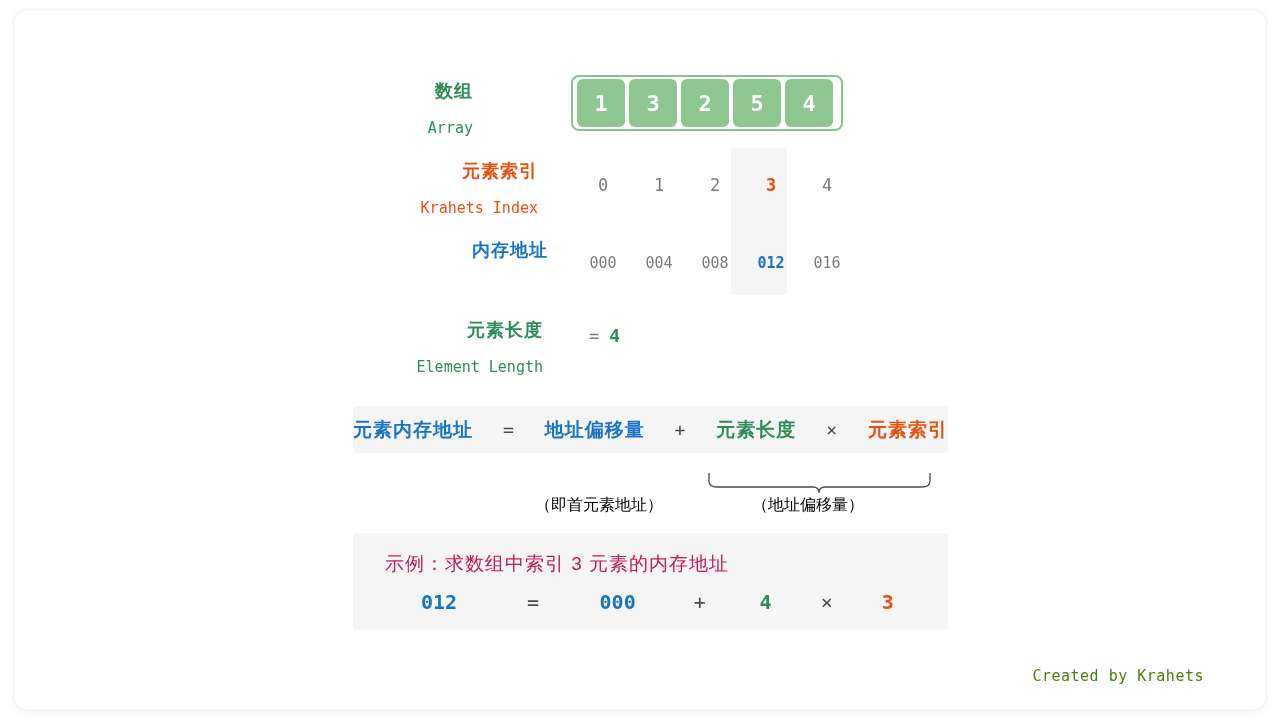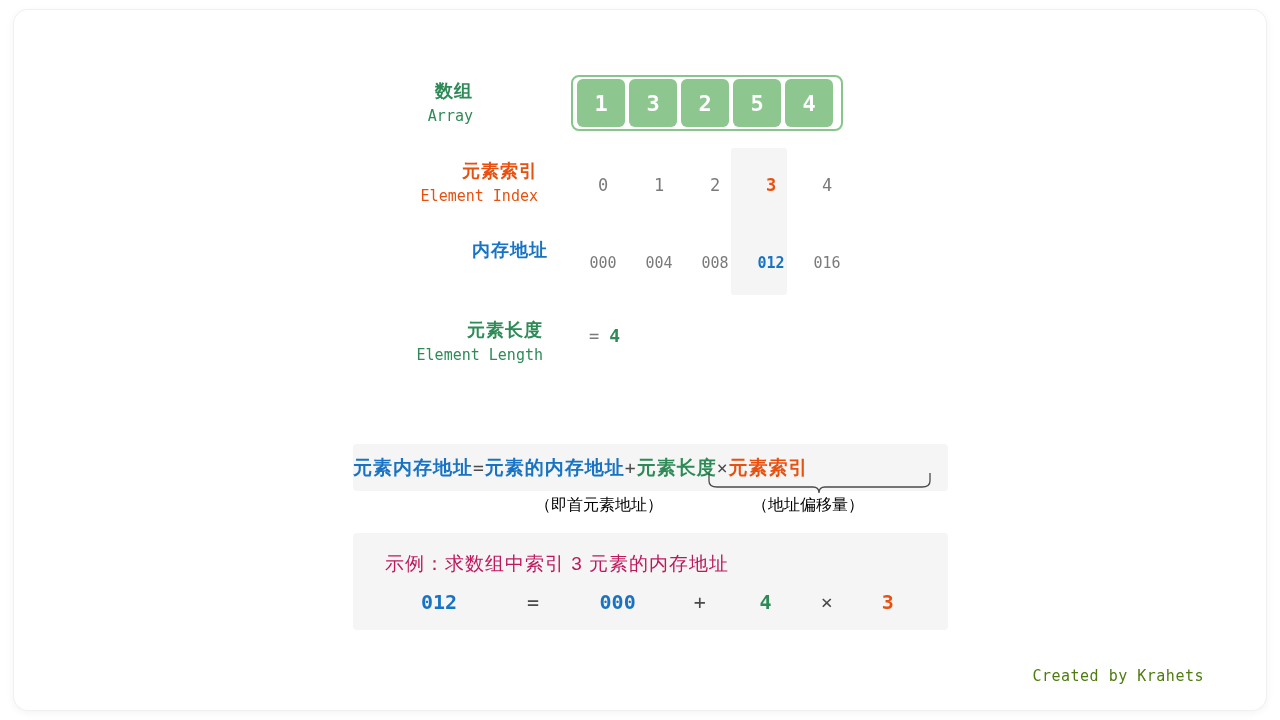--- a/index.html
+++ b/index.html
@@ -37,21 +37,21 @@
     line-height: 1.25;
   }
   .label-cn {
     font-weight: bold;
     font-size: 18px;
     letter-spacing: 1px;
   }
   .label-en {
     font-family: "DejaVu Sans Mono", monospace;
     font-size: 15px;
-    margin-top: 4px;
+    margin-top: 16px;
   }
   .green  { color: #2e8b57; }
   .orange { color: #e8500f; }
   .blue   { color: #1873c4; }
 
   
   .array-outline {
     position: absolute;
     left: 571px;
     top: 75px;
@@ -130,28 +130,28 @@
   .len-expr b {
     color: #2e8b57;
     font-size: 18px;
     margin-left: 10px;
   }
 
   
   .formula-box {
     position: absolute;
     left: 353px;
-    top: 444px;
+    top: 406px;
     width: 595px;
     height: 47px;
     background: #f5f5f5;
     border-radius: 4px;
     display: flex;
     align-items: center;
-    justify-content: flex-start;
+    justify-content: space-between;
     gap: 0;
     font-size: 19px;
     font-weight: bold;
     letter-spacing: 1px;
   }
   .formula-box .op {
     color: #4a4a4a;
     font-weight: normal;
     font-family: "DejaVu Sans Mono", monospace;
     font-size: 18px;
@@ -239,21 +239,21 @@
   <div class="cells">
     <div class="cell">1</div>
     <div class="cell">3</div>
     <div class="cell">2</div>
     <div class="cell">5</div>
     <div class="cell">4</div>
   </div>
 
   <div class="label-block" style="left:313px; top:160px; width:225px;">
     <div class="label-cn orange">元素索引</div>
-    <div class="label-en orange">Element Index</div>
+    <div class="label-en orange">Krahets Index</div>
   </div>
   <div class="value-row" id="index-row">
     <div class="v">0</div>
     <div class="v">1</div>
     <div class="v">2</div>
     <div class="v hi-orange">3</div>
     <div class="v">4</div>
   </div>
 
   <div class="label-block" style="left:313px; top:239px; width:235px;">
@@ -271,21 +271,21 @@
     <div class="label-cn green">元素长度</div>
     <div class="label-en green">Element Length</div>
   </div>
   <div class="len-expr">
     <span>=</span><b>4</b>
   </div>
 
   <div class="formula-box">
     <span class="blue">元素内存地址</span>
     <span class="op">=</span>
-    <span class="blue">元素的内存地址</span>
+    <span class="blue">地址偏移量</span>
     <span class="op">+</span>
     <span class="green">元素长度</span>
     <span class="op">×</span>
     <span class="orange">元素索引</span>
   </div>
 
   <div class="brace-wrap">
     <svg width="225" height="22" viewBox="0 0 225 22">
       <path d="M2 0 L2 8 Q2 14 10 14 L106 14 Q112 14 112 20 Q112 14 118 14 L215 14 Q223 14 223 8 L223 0" fill="none" stroke="#4a4a4a" stroke-width="1.3"></path>
     </svg>

